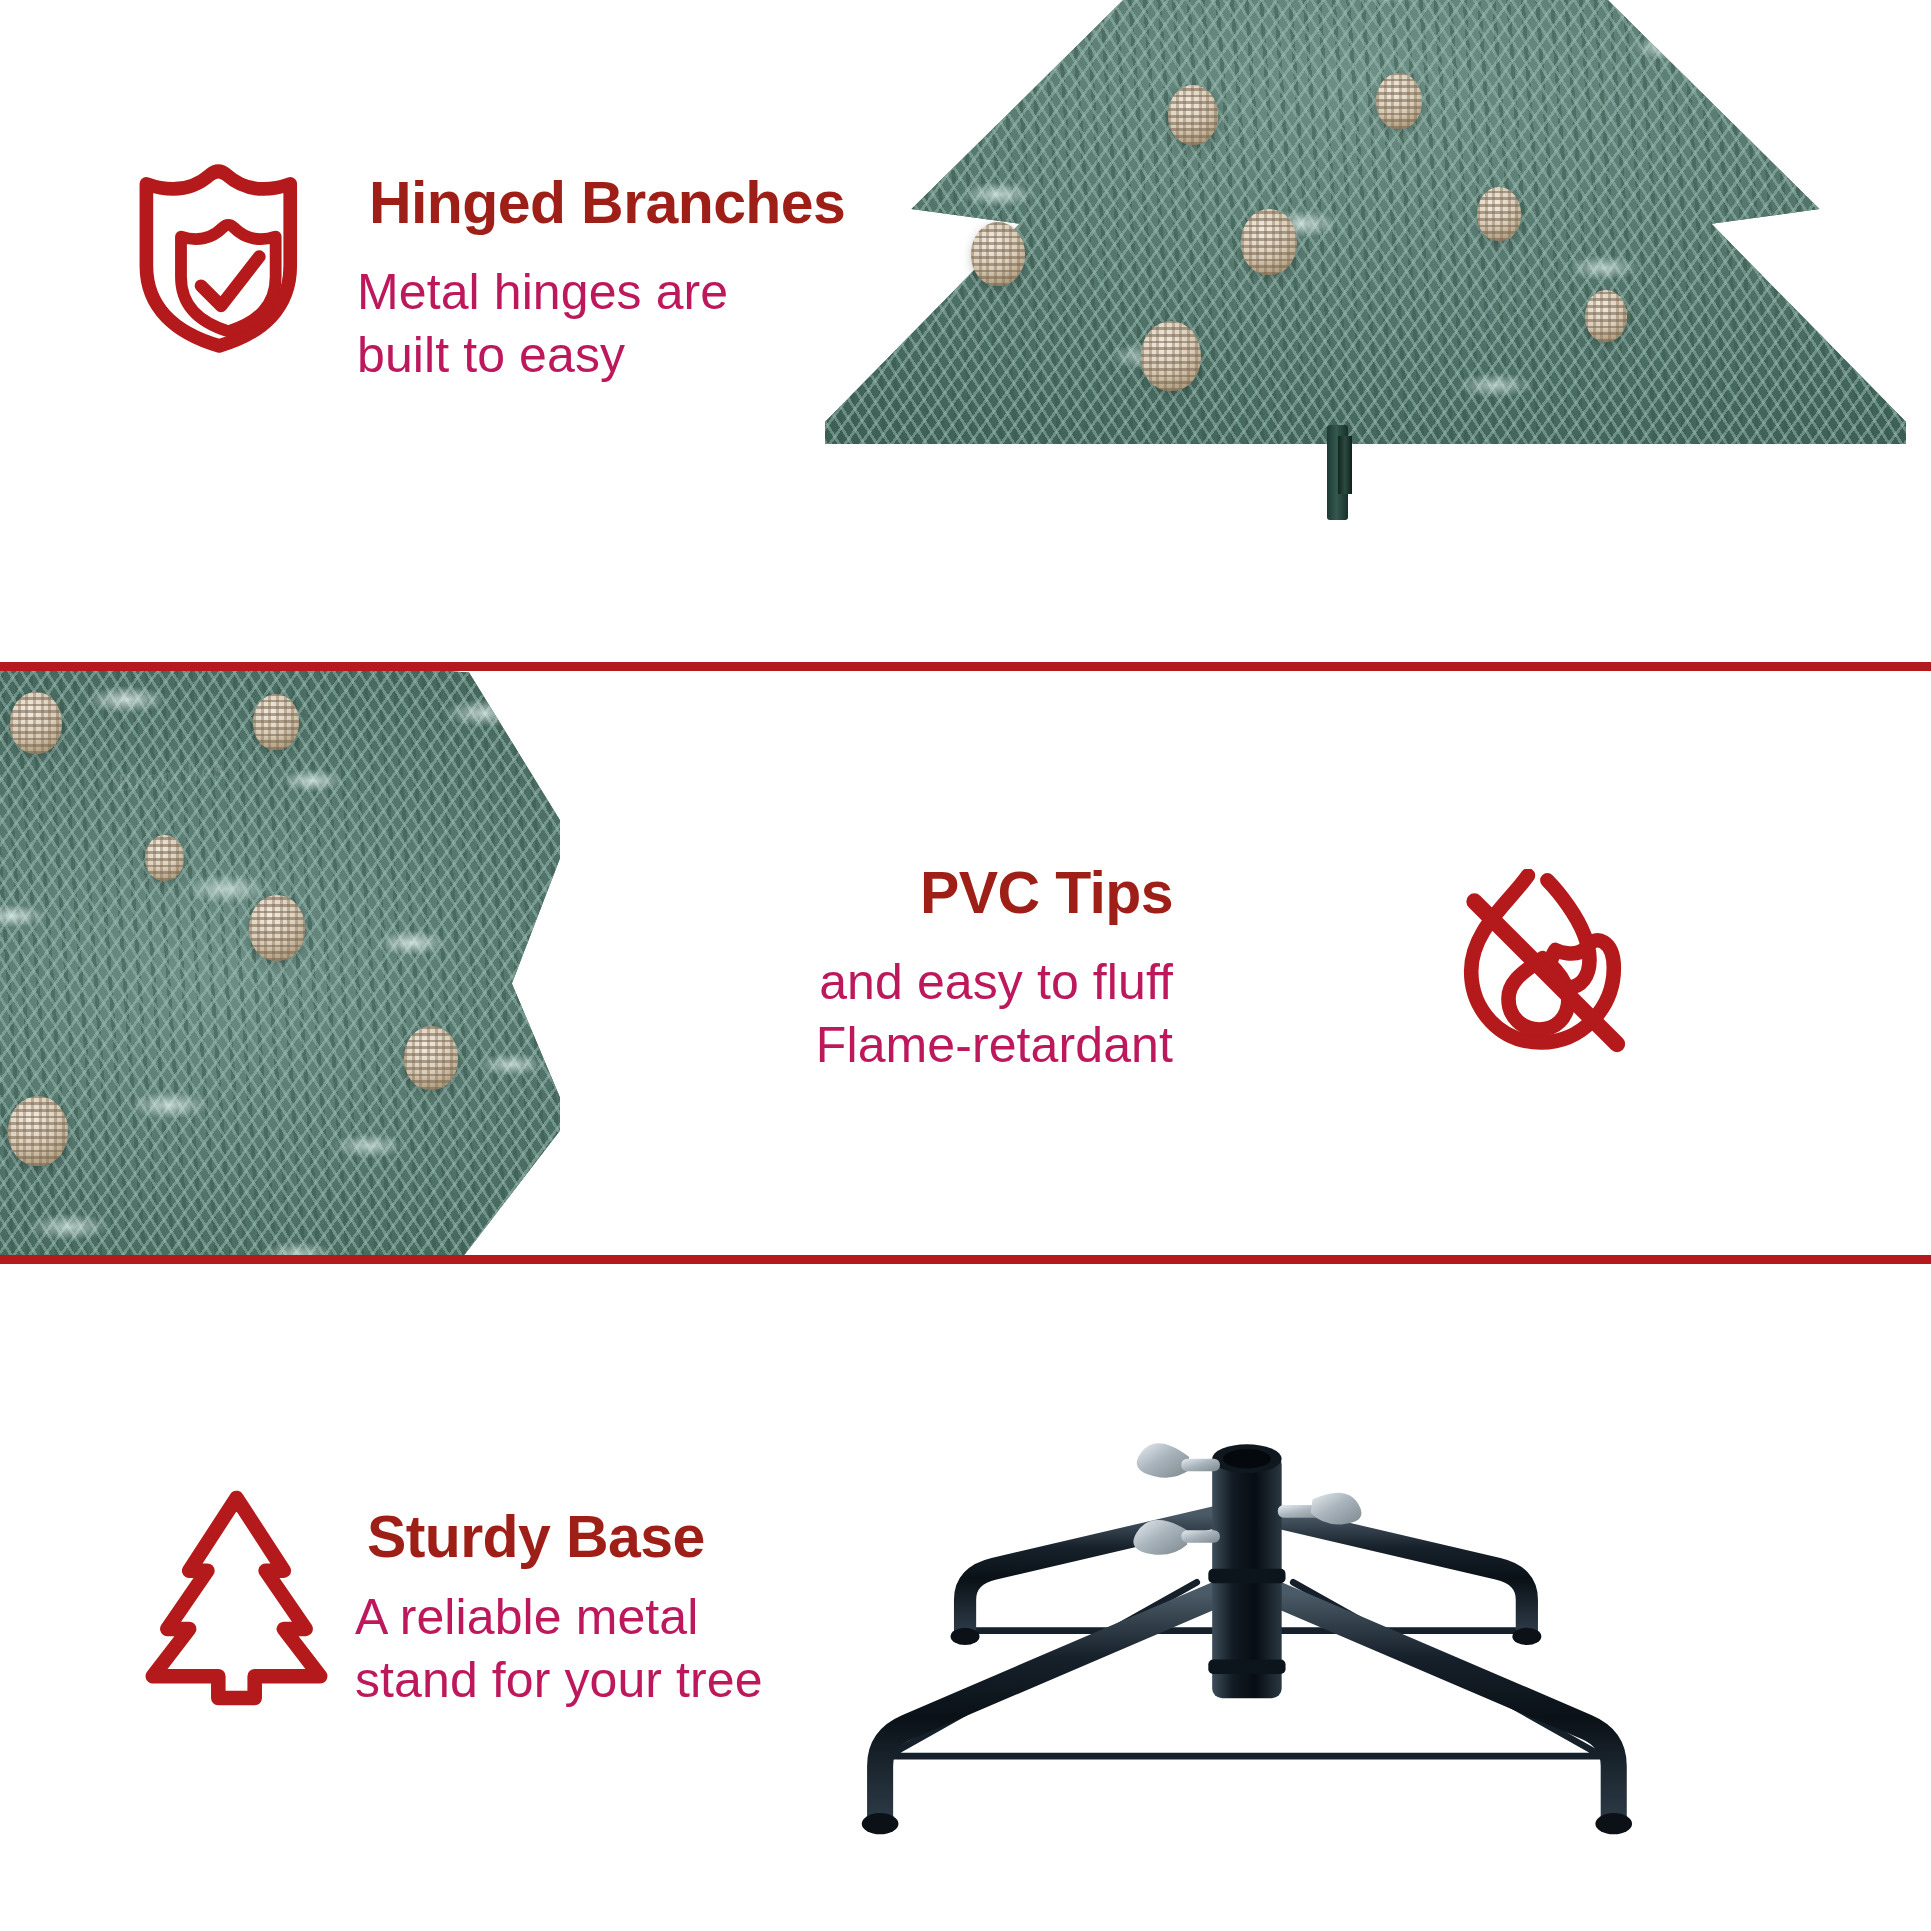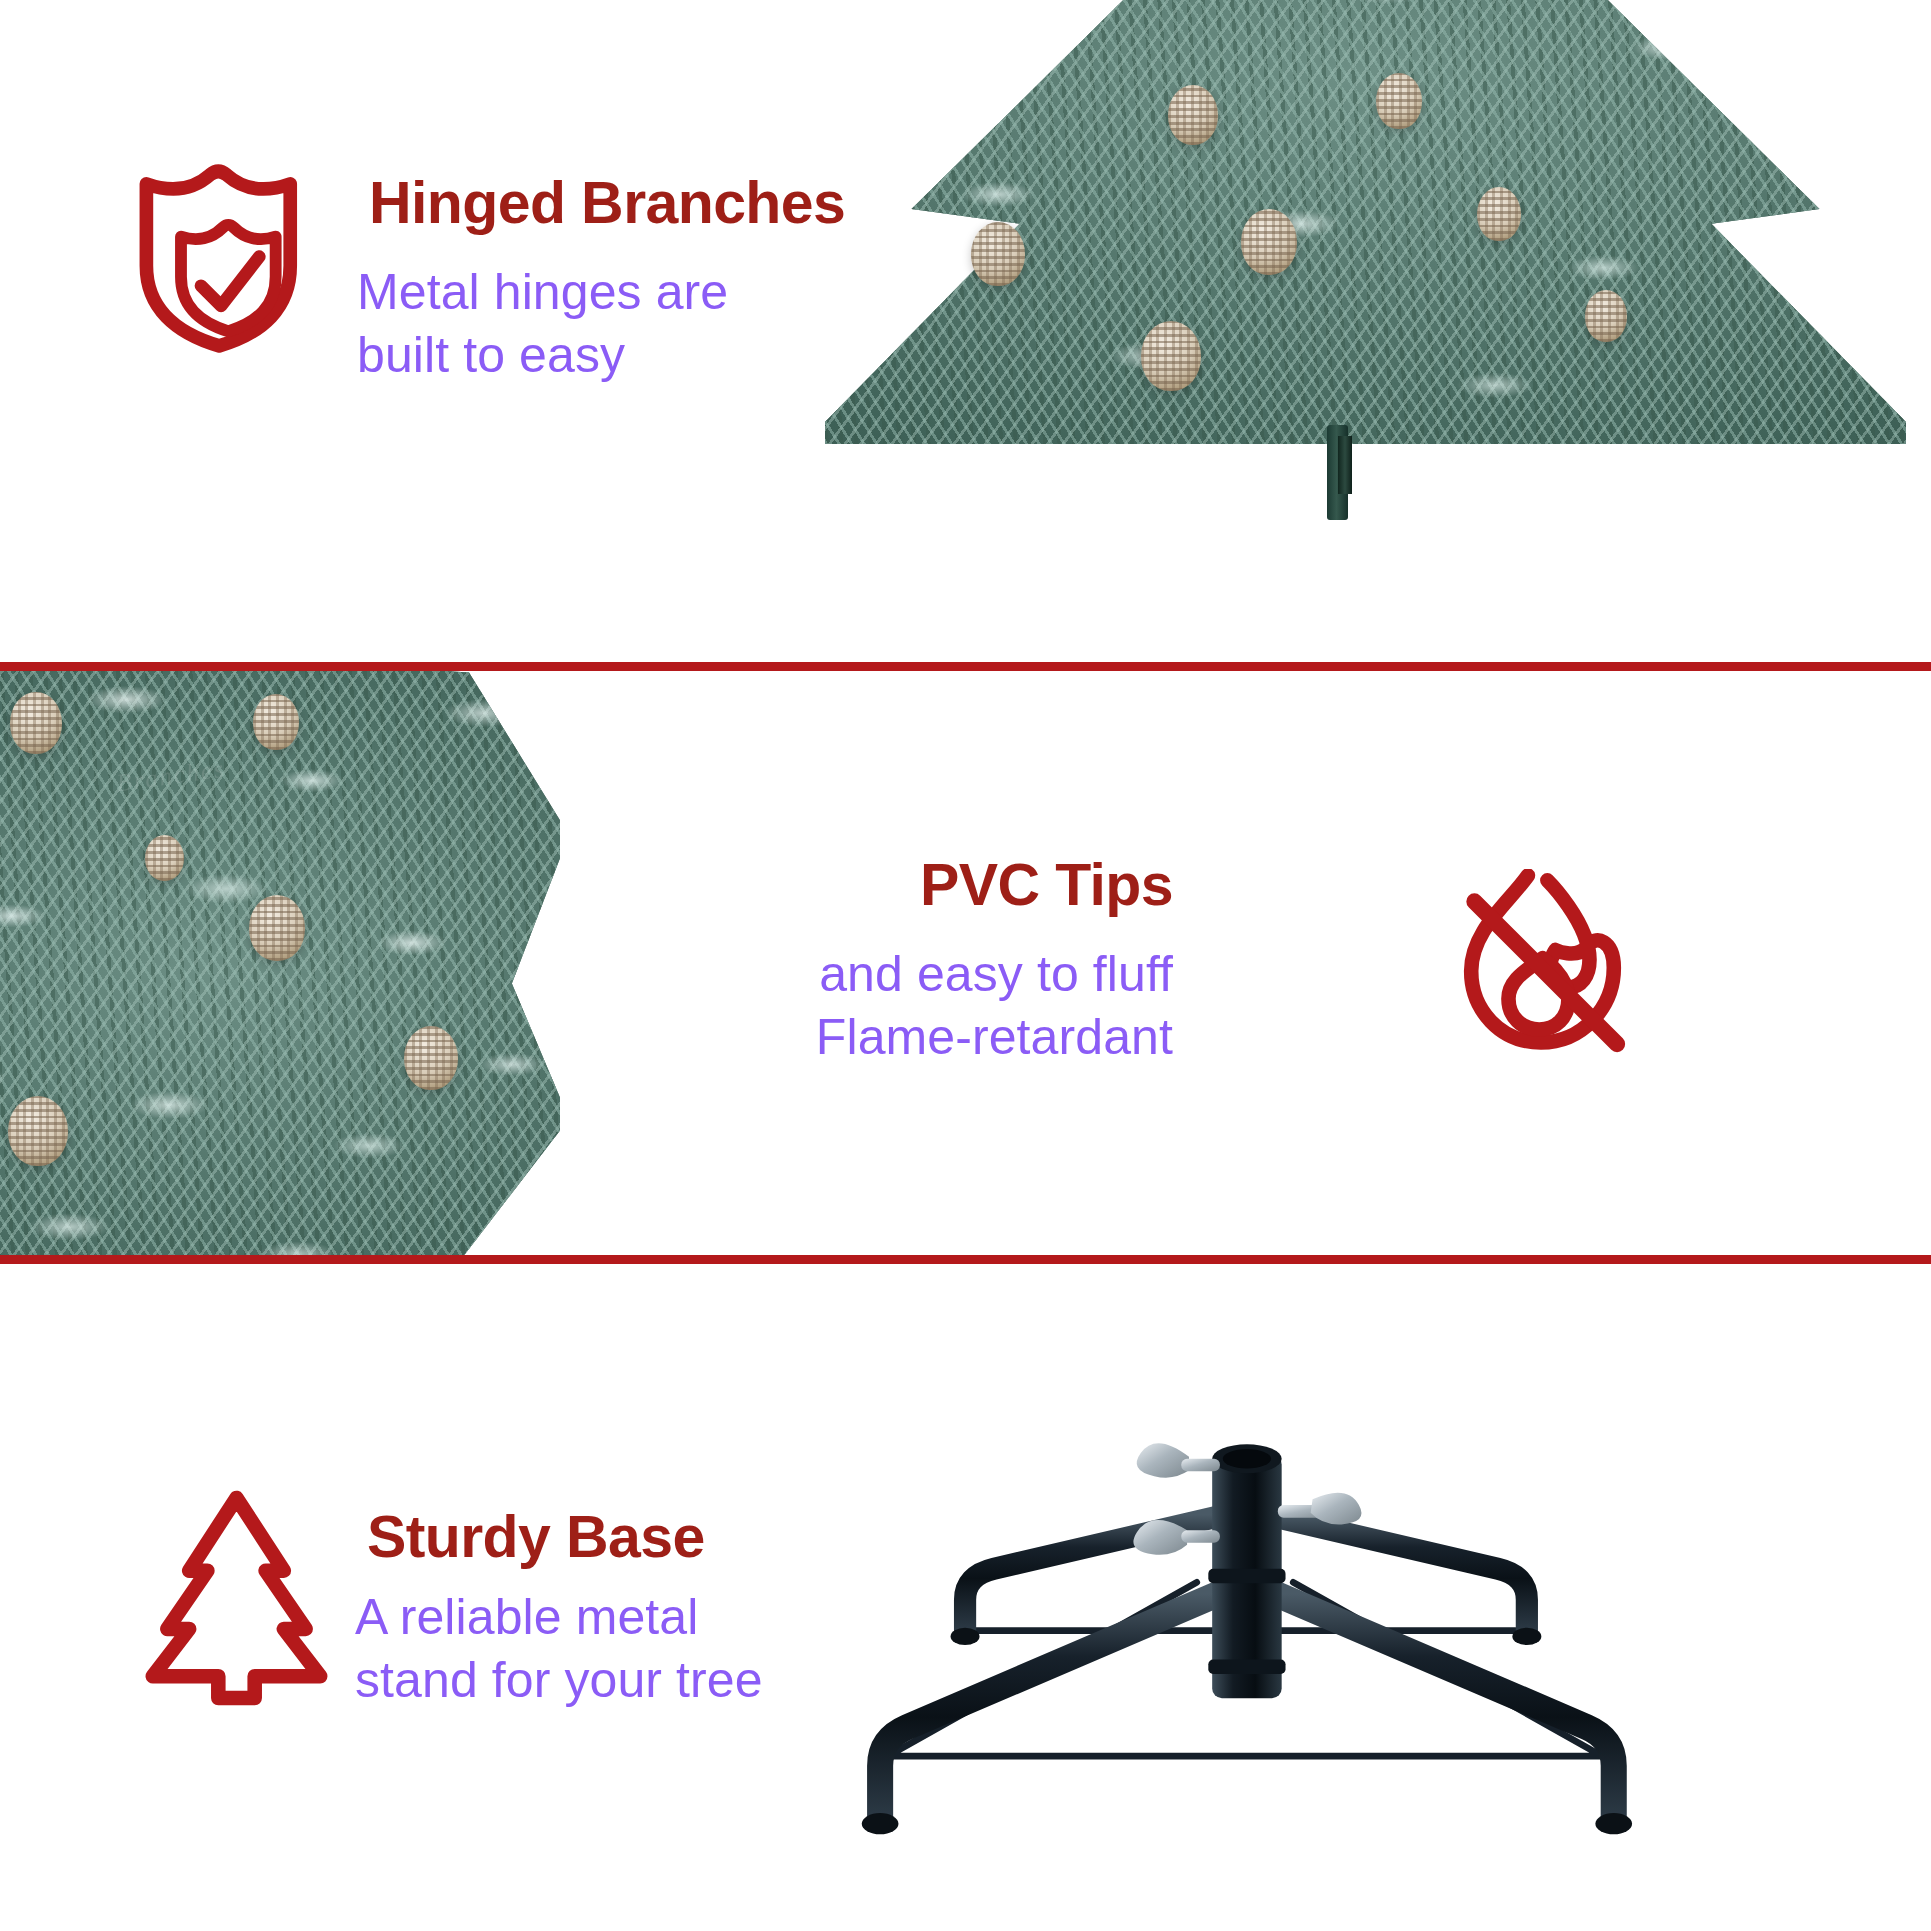--- a/index.html
+++ b/index.html
@@ -30,21 +30,21 @@
   .feature-title {
     color:#9e1f17;
     font-weight:bold;
     font-size:59px;
     line-height:1.08;
     letter-spacing:-0.6px;
     white-space:nowrap;
     margin-left:12px;
   }
   .feature-desc {
-    color:#8b5cf6;
+    color:#be185d;
     font-weight:300;
     font-size:50px;
     line-height:1.26;
     letter-spacing:0.1px;
   }
 
   #feature-hinged { left:357px; top:172px; }
   #feature-hinged .feature-desc { margin-top:25px; }
 
   #feature-pvc { right:758px; top:854px; text-align:right; }
@@ -174,21 +174,21 @@
       <div class="canopy foliage"></div>
       <div class="faint-mark" style="left:116px;top:91px;transform:rotate(-8deg);">Branches</div>
       <div class="pinecone" style="left:9.7px;top:21px;width:52px;height:62px;"></div>
       <div class="pinecone" style="left:253px;top:23px;width:46px;height:56px;"></div>
       <div class="pinecone" style="left:249px;top:224px;width:56px;height:66px;"></div>
       <div class="pinecone" style="left:404px;top:355px;width:54px;height:64px;"></div>
       <div class="pinecone" style="left:7.7px;top:425px;width:60px;height:70px;"></div>
       <div class="pinecone" style="left:145px;top:164px;width:39px;height:46px;"></div>
     </div>
 
-    <div class="feature" id="feature-pvc" style="top:0; right:758px; padding-top:0;">
+    <div class="feature" id="feature-pvc" style="top:0; right:758px; padding-top:8px;">
       <div class="feature-title" style="margin-top:183px;">PVC Tips</div>
       <div class="feature-desc">
         <div>and easy to fluff</div>
         <div>Flame-retardant</div>
       </div>
     </div>
 
     <div class="icon-wrap" id="icon-flame" style="top:198px;">
       <svg viewBox="0 0 110 116" fill="none" xmlns="http://www.w3.org/2000/svg">
         <path d="M58 7 C58 7 84 33 84 56 C84 66 79 73 71 73 C64 73 60 68 60 60

